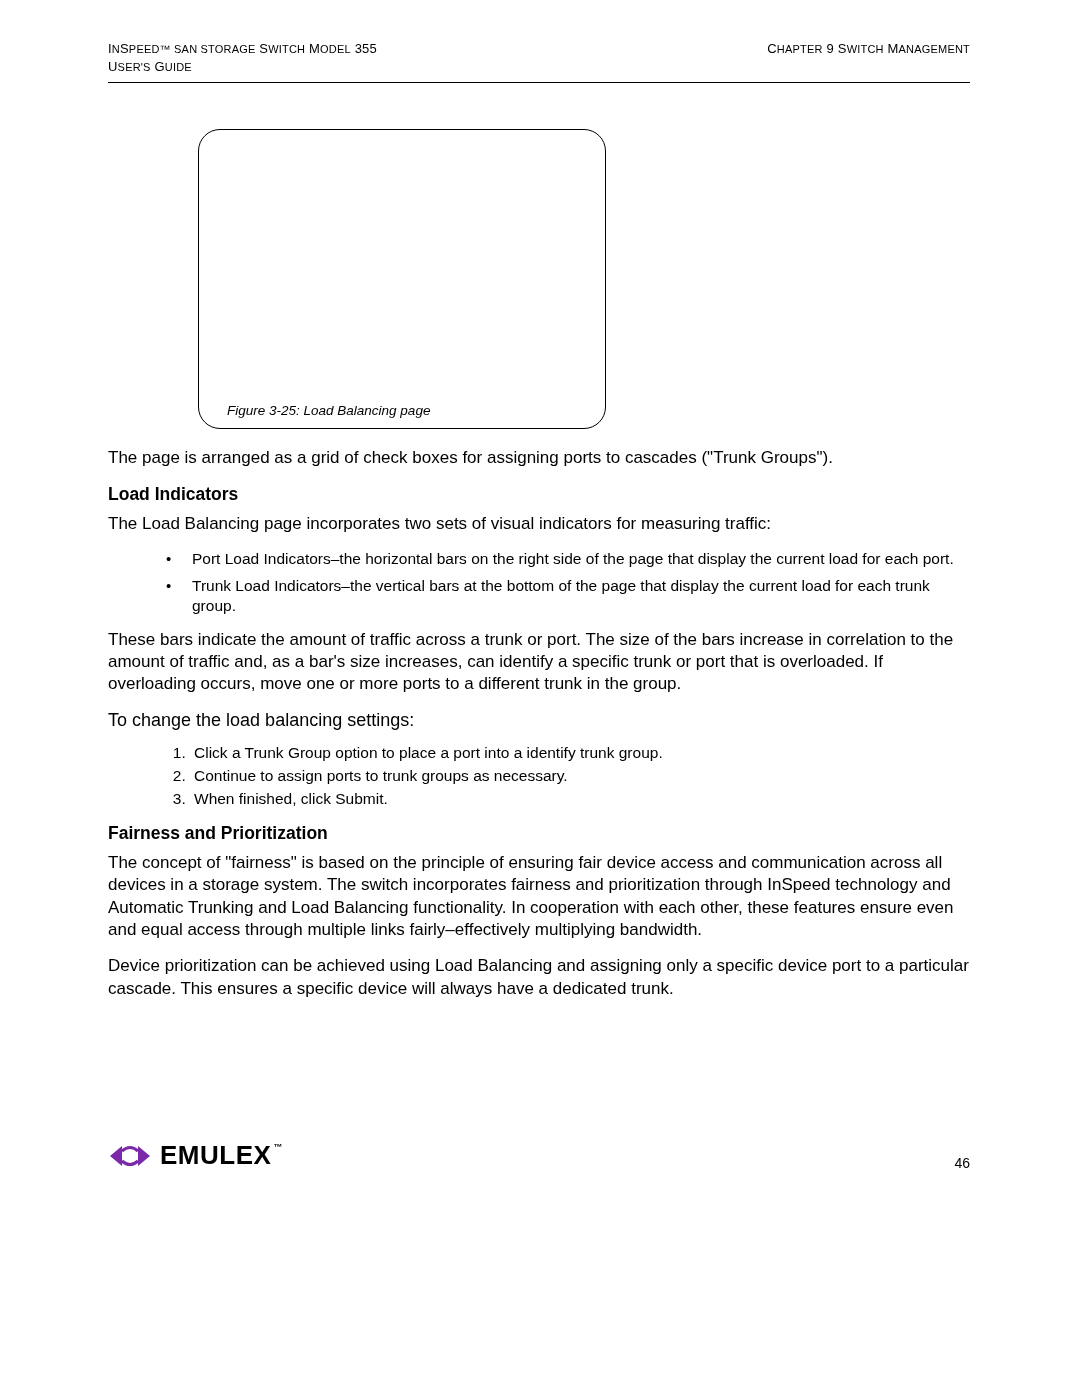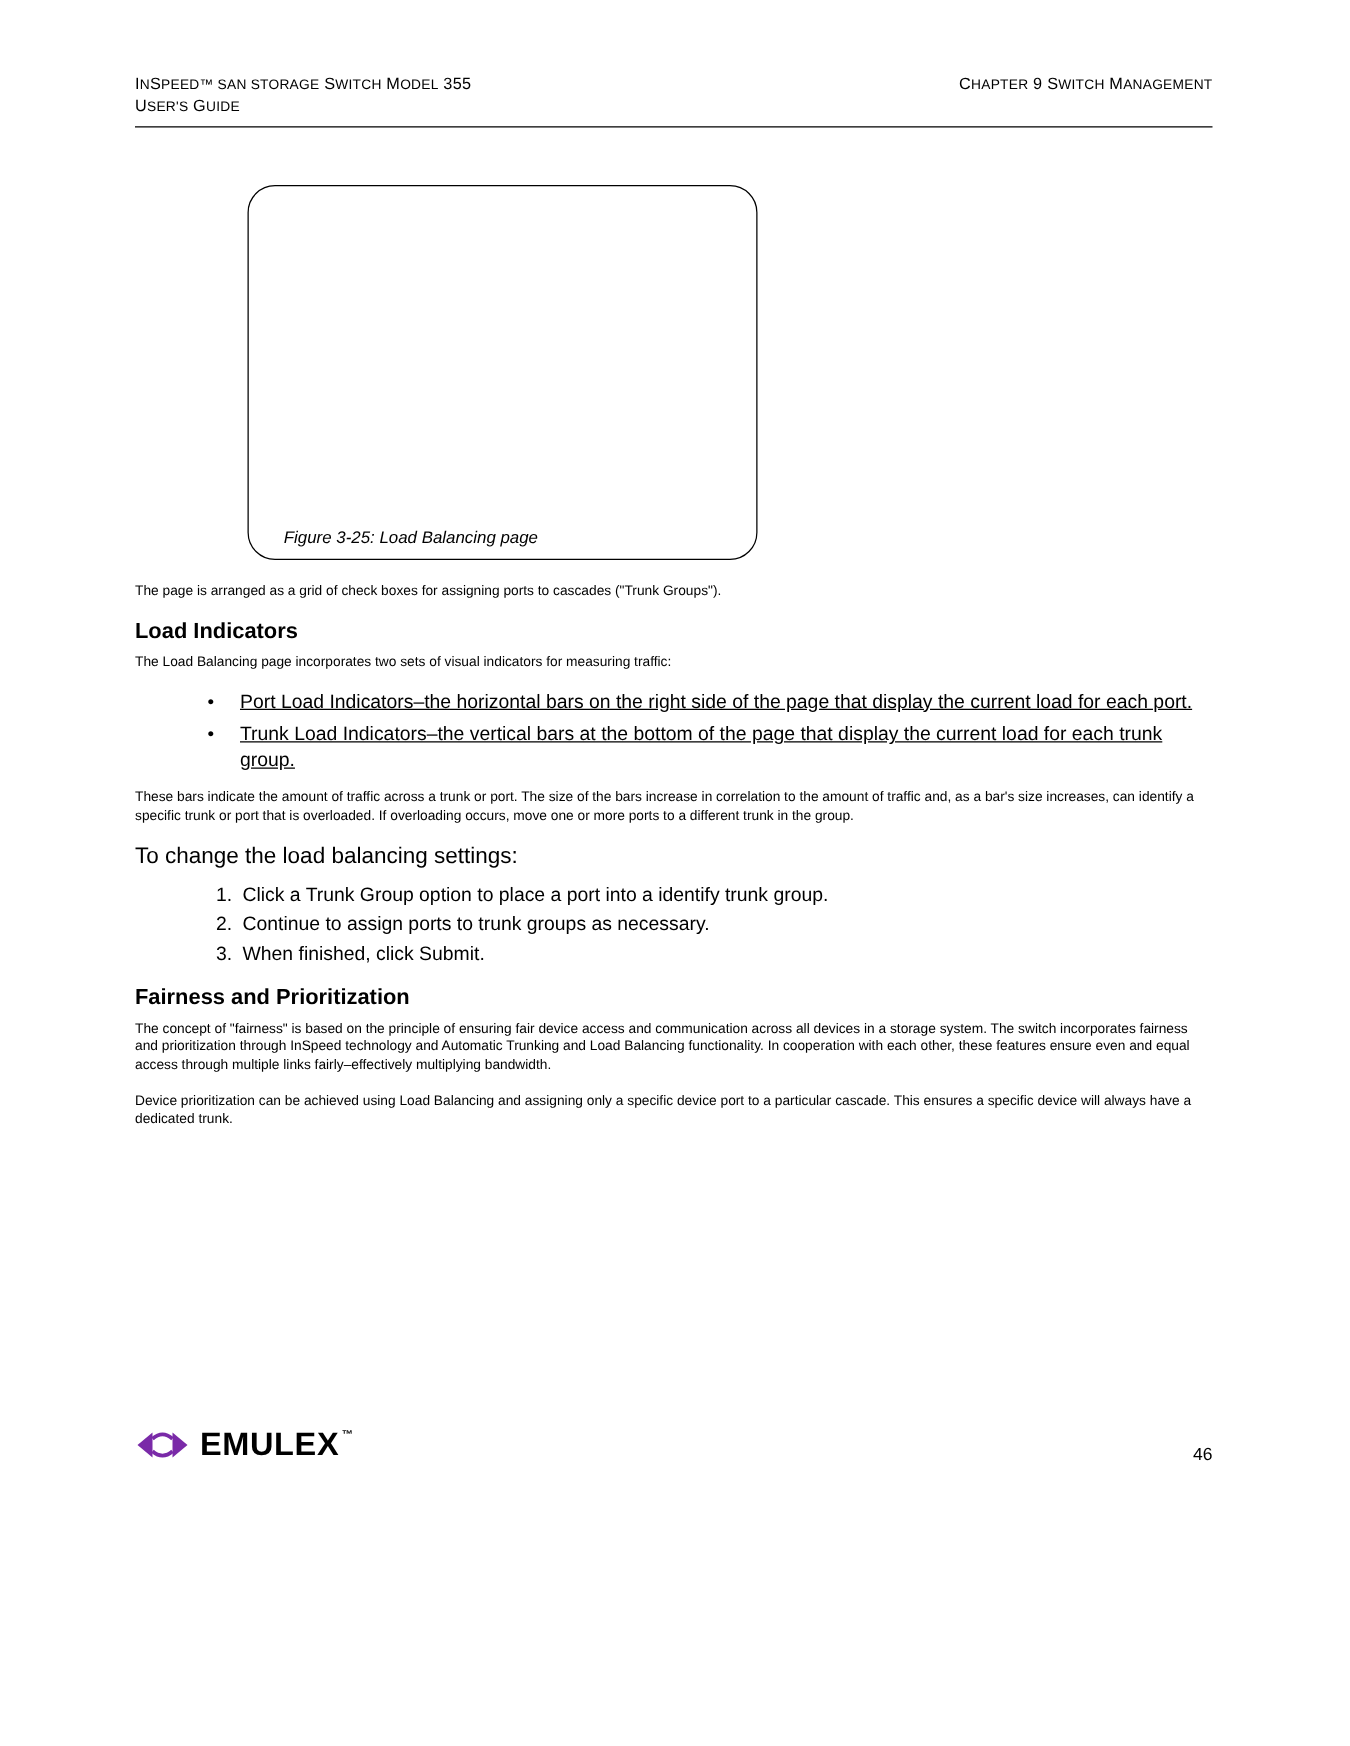--- a/index.html
+++ b/index.html
@@ -5,21 +5,21 @@
   * { box-sizing: border-box; margin: 0; padding: 0; }
   html, body { width: 1080px; height: 1397px; background: #ffffff; }
   body {
     font-family: Arial, Helvetica, sans-serif;
     color: #000;
     position: relative;
   }
   .page {
     position: absolute;
     left: 108px;
-    top: 58px;
+    top: 40px;
     width: 862px;
   }
   .header {
     display: flex;
     justify-content: space-between;
     font-size: 13px;
     font-variant: small-caps;
     letter-spacing: 0.2px;
     padding-bottom: 6px;
     border-bottom: 1px solid #000;
@@ -40,42 +40,41 @@
   }
   .figure-caption {
     position: absolute;
     left: 28px;
     bottom: 10px;
     font-style: italic;
     font-size: 13.5px;
   }
 
   p.body {
-    font-size: 11px;
+    font-size: 17px;
     line-height: 1.32;
     margin-bottom: 14px;
   }
   h3.section {
     font-size: 17.5px;
     font-weight: bold;
     margin-top: 8px;
     margin-bottom: 8px;
   }
   ul.bullets {
     list-style: none;
     margin-left: 58px;
     margin-bottom: 12px;
   }
   ul.bullets li {
     position: relative;
     font-size: 15.5px;
     line-height: 1.32;
     padding-left: 26px;
     margin-bottom: 6px;
-    text-decoration: underline;
   }
   ul.bullets li::before {
     content: "•";
     position: absolute;
     left: 0;
     top: 0;
     font-size: 15px;
   }
   p.bold-lead {
     font-size: 18px;

